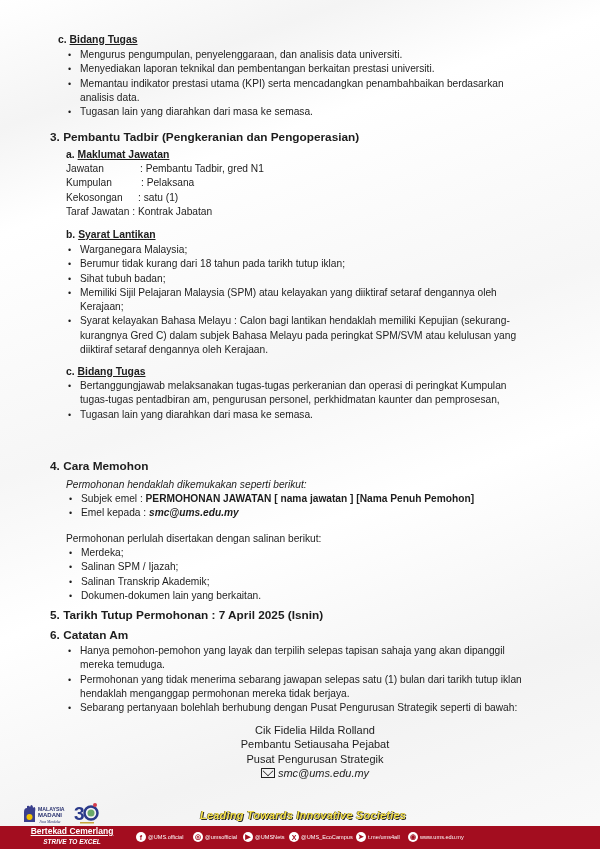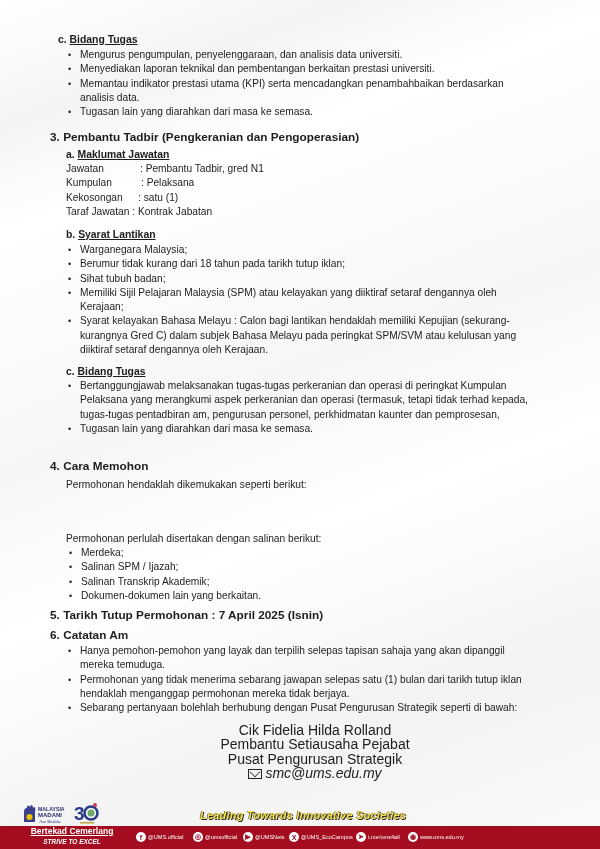--- a/index.html
+++ b/index.html
@@ -14,21 +14,21 @@
   .abs { position: absolute; white-space: nowrap; }
   .sub-head { font-size: 10.4px; font-weight: bold; }
   .sub-head .u { text-decoration: underline; }
   .sec-head { font-size: 11.8px; font-weight: bold; }
   .txt { font-size: 10.2px; line-height: 14.3px; }
   ul.bul { list-style: none; position: absolute; }
   ul.bul li { font-size: 10.2px; line-height: 14.3px; position: relative; padding-left: 13px; white-space: nowrap; }
   ul.bul li::before { content: "\2022"; position: absolute; left: 1px; top: 0; font-size: 9px; }
   .kv { font-size: 10.2px; line-height: 14.3px; }
   .kv .k { display: inline-block; }
-  .contact { position: absolute; left: 200px; width: 230px; text-align: center; font-size: 14px; line-height: 14.3px; }
+  .contact { position: absolute; left: 200px; width: 230px; text-align: center; font-size: 11px; line-height: 14.3px; }
   .mail-icon { display: inline-block; width: 14px; height: 10px; border: 1.2px solid #222; position: relative; vertical-align: -1px; margin-right: 3px; }
   .mail-icon::before { content: ""; position: absolute; left: 1px; top: -3px; width: 9px; height: 9px; border-right: 1.2px solid #222; border-bottom: 1.2px solid #222; transform: rotate(45deg) scale(0.75); }
   .footer-bar { position: absolute; left: 0; top: 826px; width: 600px; height: 23px; background: #a30d1f; }
   .tagline { position: absolute; left: 200px; top: 809px; font-size: 11px; font-weight: bold; font-style: italic; color: #f5e14a; letter-spacing: 0.2px;
     text-shadow: 1px 1px 0 #2a2a2a, -0.5px 0 0 #2a2a2a; }
   .motto { position: absolute; left: 22px; top: 826px; width: 100px; text-align: center; color: #fff; }
   .motto .m1 { font-size: 8.5px; font-weight: bold; text-decoration: underline; display: block; line-height: 11px; }
   .motto .m2 { font-size: 6.5px; font-style: italic; font-weight: bold; display: block; line-height: 9px; }
   .social { position: absolute; top: 831px; height: 12px; display: flex; align-items: center; color: #fff; font-size: 5.6px; }
   .social .ic { width: 10px; height: 10px; border-radius: 50%; background: #fff; color: #a30d1f; font-size: 7px; font-weight: bold; display: inline-flex; align-items: center; justify-content: center; margin-right: 2px; }
@@ -76,29 +76,32 @@
     <li>Syarat kelayakan Bahasa Melayu : Calon bagi lantikan hendaklah memiliki Kepujian (sekurang-</li>
     <li class="cont">kurangnya Gred C) dalam subjek Bahasa Melayu pada peringkat SPM/SVM atau kelulusan yang</li>
     <li class="cont">diiktiraf setaraf dengannya oleh Kerajaan.</li>
   </ul>
 
   <div class="abs sub-head" style="left:66px; top:366px;">
     <span>c. </span><span class="u">Bidang Tugas</span>
   </div>
   <ul class="bul" style="left:67px; top:379px;">
     <li>Bertanggungjawab melaksanakan tugas-tugas perkeranian dan operasi di peringkat Kumpulan</li>
-    <li class="cont">Pelaksana yang merangkumi aspek perkeranian dan operasi (termasuk, tetapi tidak terhad kepada,</li>
     <li class="cont">tugas-tugas pentadbiran am, pengurusan personel, perkhidmatan kaunter dan pemprosesan,</li>
     <li>Tugasan lain yang diarahkan dari masa ke semasa.</li>
   </ul>
 
   <div class="abs sec-head" style="left:50px; top:459px;">
     <span>4.</span>&nbsp;<span>Cara Memohon</span>
   </div>
-  <div class="abs txt" style="left:66px; top:478px;">Permohonan hendaklah dikemukakan seperti berikut:</div>
+  <div class="abs txt" style="left:66px; top:478px;font-style:italic;">Permohonan hendaklah dikemukakan seperti berikut:</div>
+  <ul class="bul" style="left:68px; top:492px;">
+    <li><span>Subjek emel : </span><b>PERMOHONAN JAWATAN [ nama jawatan ]  [Nama Penuh Pemohon]</b></li>
+    <li><span>Emel kepada : </span><b><i>smc@ums.edu.my</i></b></li>
+  </ul>
   <div class="abs txt" style="left:66px; top:532px;">Permohonan perlulah disertakan dengan salinan berikut:</div>
   <ul class="bul" style="left:68px; top:546px;">
     <li>Merdeka;</li>
     <li>Salinan SPM / Ijazah;</li>
     <li>Salinan Transkrip Akademik;</li>
     <li>Dokumen-dokumen lain yang berkaitan.</li>
   </ul>
 
   <div class="abs sec-head" style="left:50px; top:608px;">
     <span>5.</span>&nbsp;<span>Tarikh Tutup Permohonan : 7 April 2025 (Isnin)</span>

